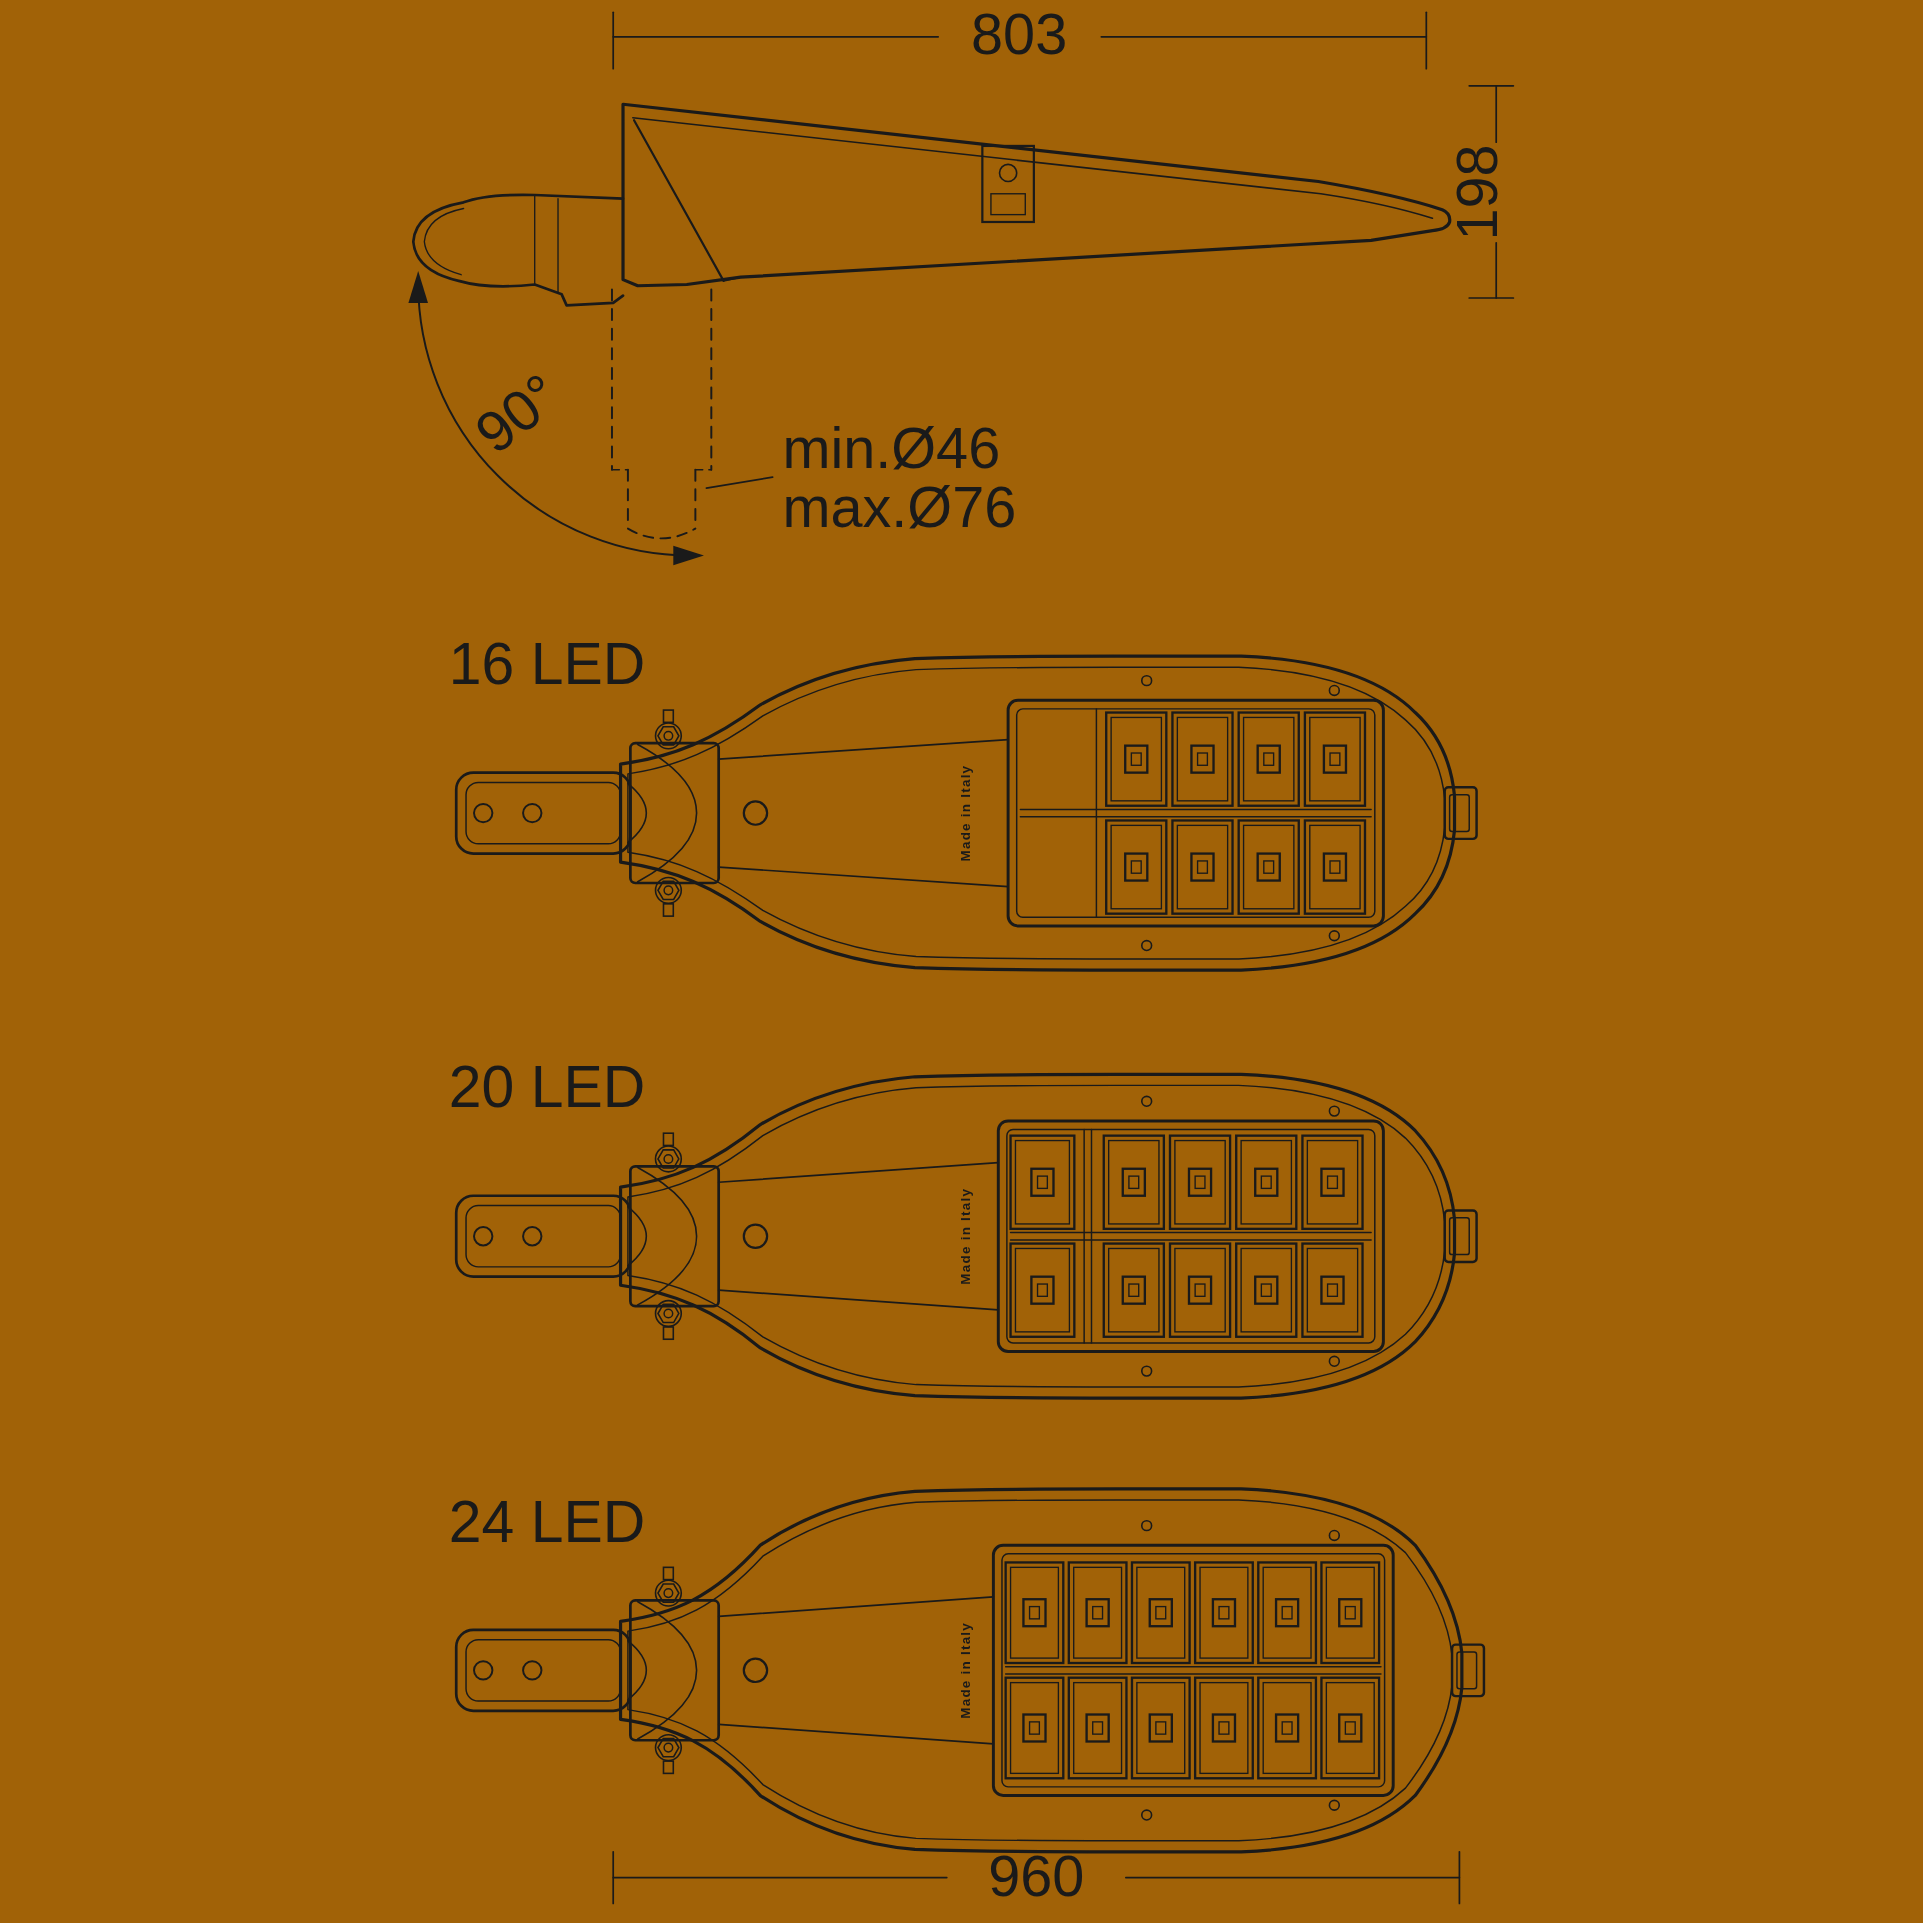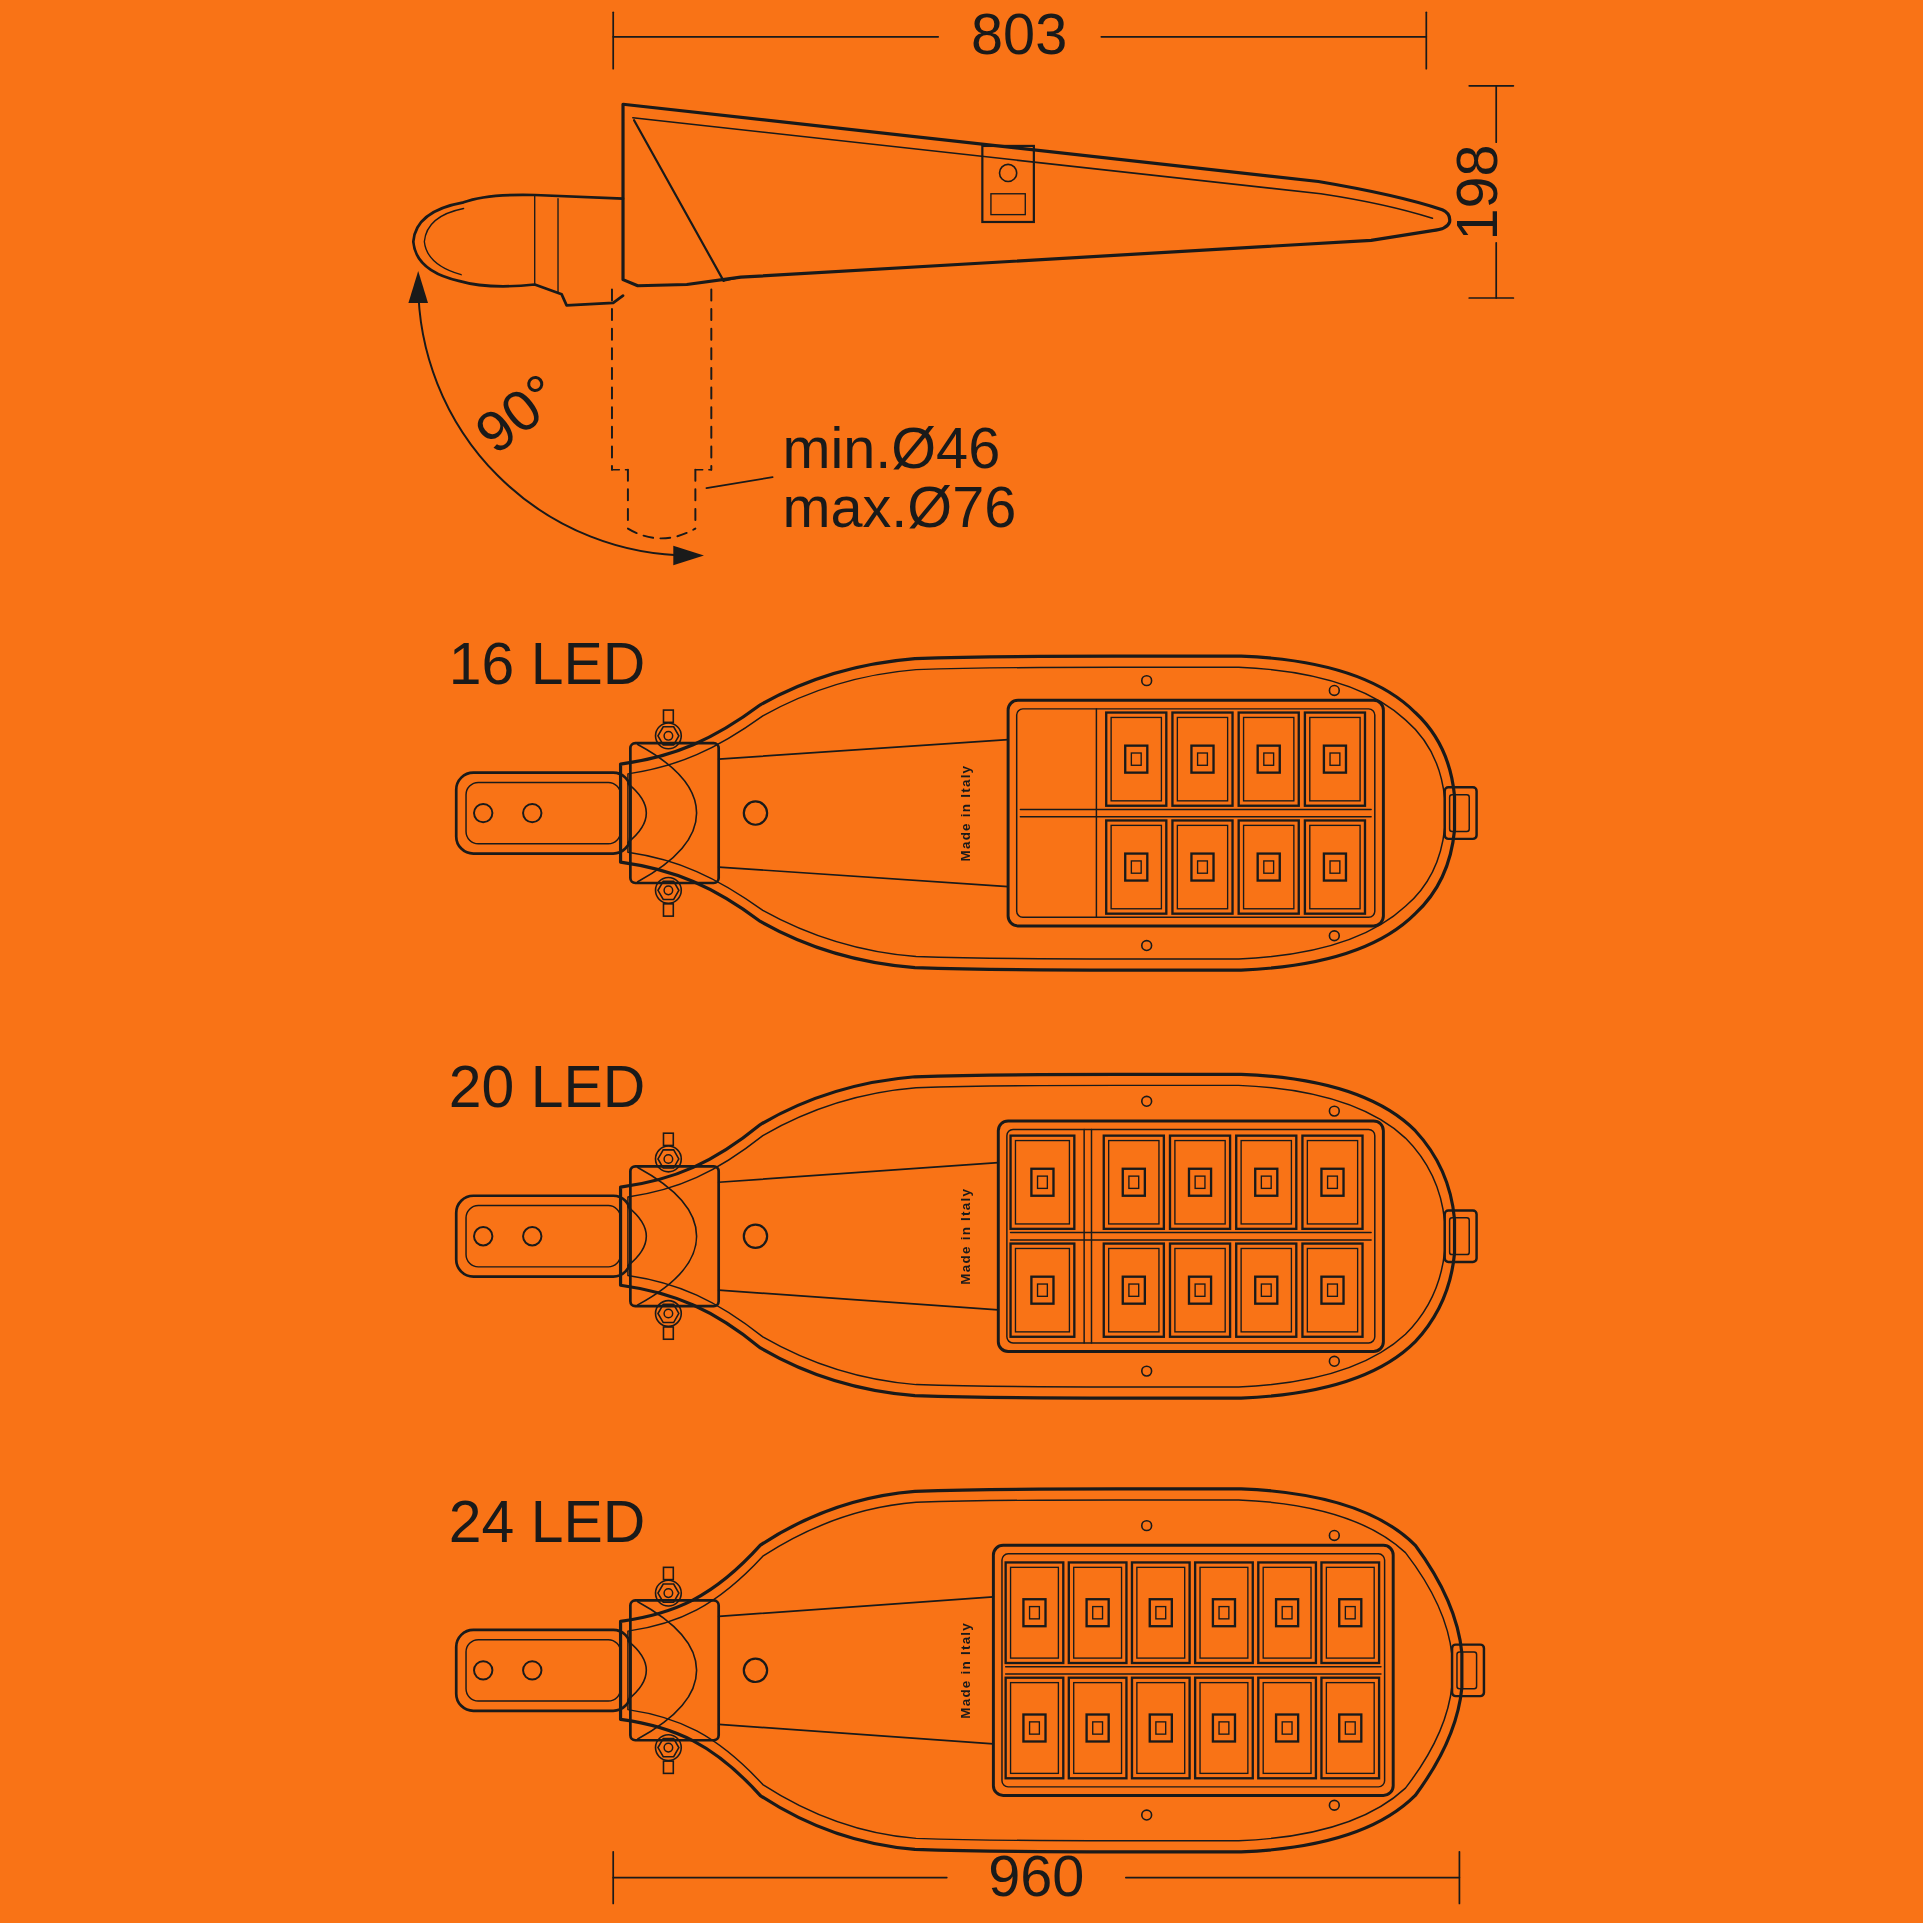--- a/index.html
+++ b/index.html
@@ -1,16 +1,16 @@
 <!DOCTYPE html>
 <html style="font-size:13px"><head>
 <meta charset="utf-8">
 <style>
   html,body{margin:0;padding:0;background:#ffffff;}
-  .page{position:relative;width:1923px;height:1923px;background:#f97316;overflow:hidden;}
+  .page{position:relative;width:1923px;height:1923px;background:#a16207;overflow:hidden;}
   svg{display:block;}
   svg text{font-family:"Liberation Sans",sans-serif;fill:#1a1a1a;}
   .t-dim{font-size:47px;}
   .t-variant{font-size:48px;}
   .t-made{font-size:11px;letter-spacing:1px;font-weight:bold;}
 </style>
 </head>
 <body>
 
 <div class="page">

